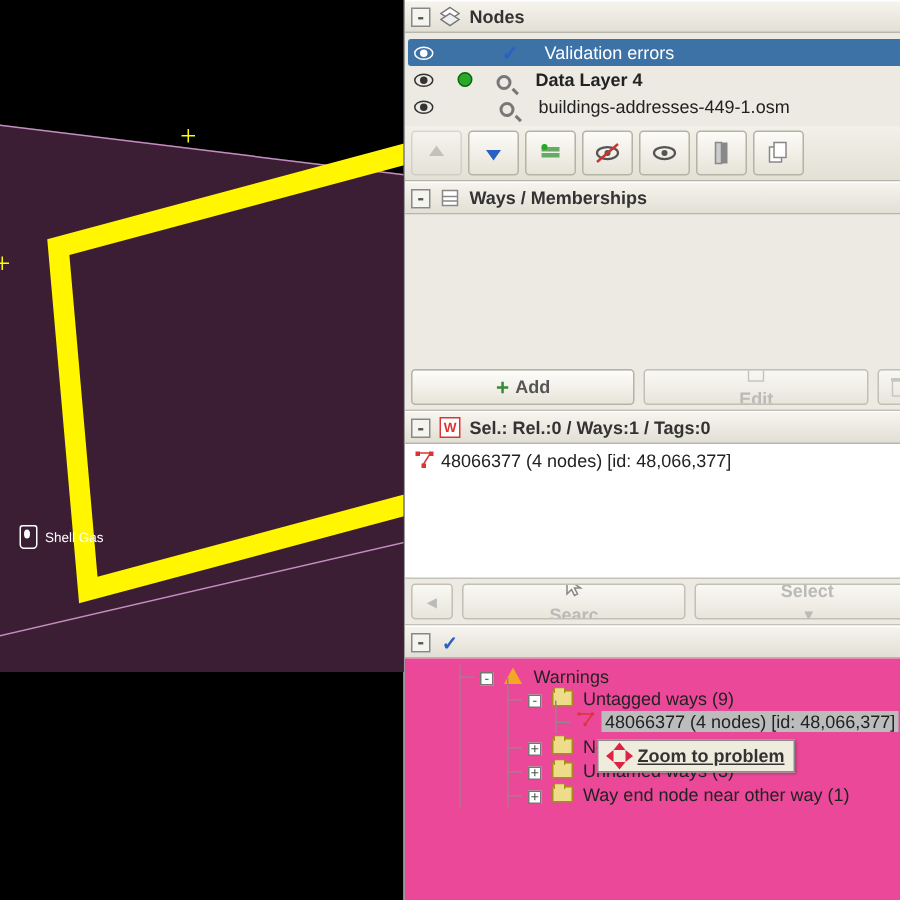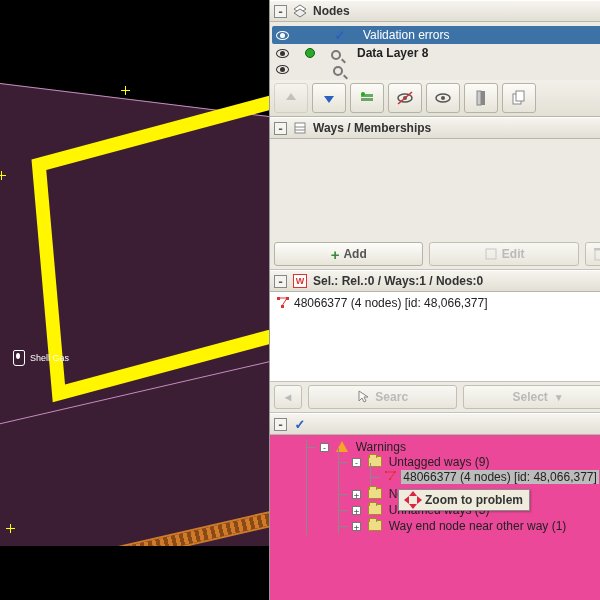--- a/index.html
+++ b/index.html
@@ -1,18 +1,18 @@
 <!DOCTYPE html>
 <html><head>
 <meta charset="utf-8">
 <style>
   * { box-sizing: border-box; margin: 0; padding: 0; font-family: Arial, sans-serif; }
   html, body { width: 600px; height: 600px; overflow: hidden; }
   body { display: flex; background: #000; }
-  .map { flex: 0 0 269px; height: 546px; position: relative; background: #000; overflow: hidden; }
+  .map { flex: 0 0 269px; height: 448px; position: relative; background: #000; overflow: hidden; }
   .map .purple1 { position:absolute; left:-60px; top:98px; width:365px; height:412px; background:#3b1e33; transform:skewY(7deg); border:1px solid #c48dc0; }
   .map .purple2 { position:absolute; left:-60px; top:395px; width:365px; height:220px; background:#3b1e33; transform:skewY(-13deg); border-top:1px solid #c48dc0; }
   .map .yellow-shape { position:absolute; left:37px; top:122px; width:300px; height:240px; border:14px solid #fff600; background:transparent; transform:rotate(-15deg) skewX(-10deg); }
   .map .poi-icon { position:absolute; left:13px; top:350px; width:12px; height:16px; border:1px solid #fff; border-radius:2px 2px 3px 3px; }
   .map .poi-icon::after { content:""; position:absolute; left:2px; top:2px; width:4px; height:6px; border-radius:50%; background:#fff; }
   .map .poi-label { position:absolute; left:30px; top:353px; color:#fff; font-size:9px; }
   .map .brown-line { position:absolute; left:-50px; top:585px; width:400px; height:16px; background:repeating-linear-gradient(90deg,#d07a2a 0 4px,#8a4a15 4px 8px); border-top:2px solid #d07a2a; border-bottom:2px solid #d07a2a; transform:rotate(-13deg); transform-origin:left center; }
   .cross { position:absolute; width:9px; height:9px; }
   .cross::before, .cross::after { content:""; position:absolute; background:#ffff00; }
   .cross::before { left:4px; top:0; width:1px; height:9px; }
@@ -29,21 +29,21 @@
   .sel .eye, .sel .eye::after { border-color:#fff; background:transparent; }
   .sel .eye::after { background:#fff; }
   .greendot { width:10px; height:10px; border-radius:50%; background:#2aa82a; border:1px solid #0a640a; }
   .lyricon { width:14px; height:14px; display:inline-flex; align-items:center; justify-content:center; font-size:12px; }
   .toolbar { display:flex; gap:0; padding:3px 4px; background:linear-gradient(#f2f0e9,#e3e0d5); border-bottom:1px solid #b8b5aa; }
   .tbtn { width:34px; height:30px; background:linear-gradient(#fcfbf7,#e6e3d8); border:1px solid #b5b2a6; border-radius:3px; margin-right:4px; display:flex; align-items:center; justify-content:center; font-size:16px; color:#555; cursor:default; }
   .tbtn.dis { opacity:.4; }
   .tags-body { flex:0 0 100px; background:#eceae3; }
   .btnrow { display:flex; gap:6px; padding:3px 4px; background:#eceae3; border-bottom:1px solid #c4c1b6; }
   .bbtn { flex:1; height:24px; background:linear-gradient(#fdfdfa,#e7e4d9); border:1px solid #b5b2a6; border-radius:3px; font-size:12px; font-weight:bold; color:#555; display:flex; align-items:center; justify-content:center; gap:4px; cursor:default; overflow:hidden; }
-  .bbtn.dis { color:#aaa; opacity:.75; }
+  .bbtn.dis { color:#aaa; opacity:.75;flex-direction:column; }
   .sel-body { height:90px; padding:4px 6px; background:#fff; font-size:12px; color:#222; border-bottom:1px solid #c4c1b6; }
   .sel-item { display:flex; align-items:center; gap:4px; }
   .sel-glyph { width:14px; height:14px; }
   .validation-body { flex:1; padding:4px 18px; background:#ec4899; font-size:12px; color:#222; position:relative; overflow:hidden; }
   .tree ul { list-style:none; margin-left:18px; }
   .tree li { position:relative; padding:1px 0 1px 14px; white-space:nowrap; }
   .tree li::before { content:""; position:absolute; left:0; top:0.65em; width:10px; border-top:1px solid #8a8a8a; }
   .tree li::after { content:""; position:absolute; left:0; top:-6px; bottom:0; border-left:1px solid #8a8a8a; }
   .tree > ul > li::after { top:0; }
   .thandle { display:inline-block; width:9px; height:9px; border:1px solid #777; background:#fff; color:#555; font-size:9px; line-height:8px; text-align:center; margin-right:4px; font-family:monospace; position:relative; z-index:1; }
@@ -97,26 +97,27 @@
     <div class="lrow sel">
       <span class="eye"></span>
       <span style="width:12px"></span>
       <span class="lyricon check-icon"></span>
       <span>Validation errors</span>
     </div>
     <div class="lrow">
       <span class="eye"></span>
       <span class="greendot"></span>
       <span class="mag"></span>
-      <b>Data Layer 8</b>
+      <b>Data Layer 4</b>
     </div>
     <div class="lrow">
       <span class="eye"></span>
       <span style="width:12px"></span>
       <span class="mag"></span>
+      <span>buildings-addresses-449-1.osm</span>
     </div>
   </div>
   <div class="toolbar">
     <div class="tbtn dis">
       <svg width="16" height="16" viewBox="0 0 16 16">
           <path d="M8 3 L13 10 L3 10 Z" fill="#888"></path>
         </svg>
     </div>
     <div class="tbtn">
       <svg width="16" height="16" viewBox="0 0 16 16">
@@ -186,21 +187,21 @@
       <svg width="12" height="14" viewBox="0 0 12 14">
           <rect x="2" y="3" width="8" height="10" fill="none" stroke="#bbb"></rect>
           <rect x="1" y="1" width="10" height="2" fill="#bbb"></rect>
         </svg>
     </div>
   </div>
 
   <div class="phead">
     <span class="tog">-</span>
     <span class="sel-hdr-icon">W</span>
-    <span>Sel.: Rel.:0 / Ways:1 / Nodes:0</span>
+    <span>Sel.: Rel.:0 / Ways:1 / Tags:0</span>
   </div>
   <div class="sel-body">
     <div class="sel-item">
       <svg class="sel-glyph" viewBox="0 0 14 14">
           <rect x="1" y="1" width="3" height="3" fill="#d33"></rect>
           <rect x="10" y="1" width="3" height="3" fill="#d33"></rect>
           <rect x="5" y="9" width="3" height="3" fill="#d33"></rect>
           <line x1="2" y1="2" x2="11" y2="2" stroke="#d33"></line>
           <line x1="11" y1="2" x2="6" y2="10" stroke="#d33"></line>
         </svg>
@@ -262,21 +263,21 @@
             <span>Unnamed ways (3)</span>
           </li>
           <li>
             <span class="thandle">+</span>
             <span class="folder"></span>
             <span>Way end node near other way (1)</span>
           </li>
         </ul>
       </li>
     </ul>
-    <div class="tooltip" style="left:128px; top:54px;">
+    <div class="tooltip" style="left:128px; top:54px;text-decoration:underline;">
       <span class="arrows">
         <span class="l"></span>
           <span class="r"></span>
           <span class="u"></span>
           <span class="d"></span>
       </span>
       <span>Zoom to problem</span>
     </div>
   </div>
 

